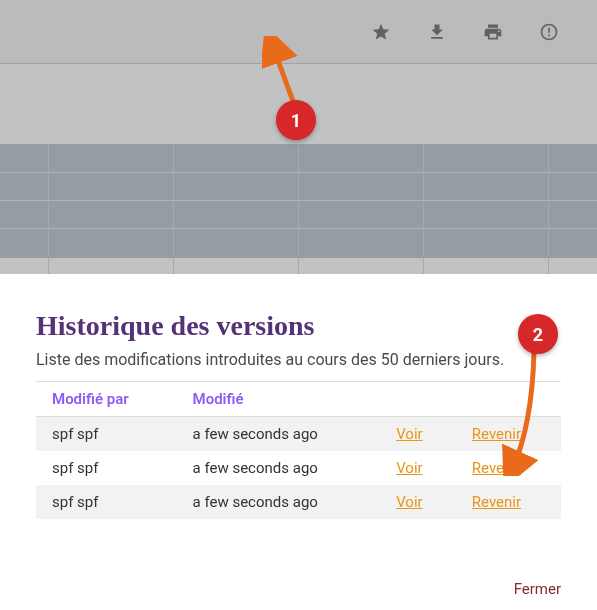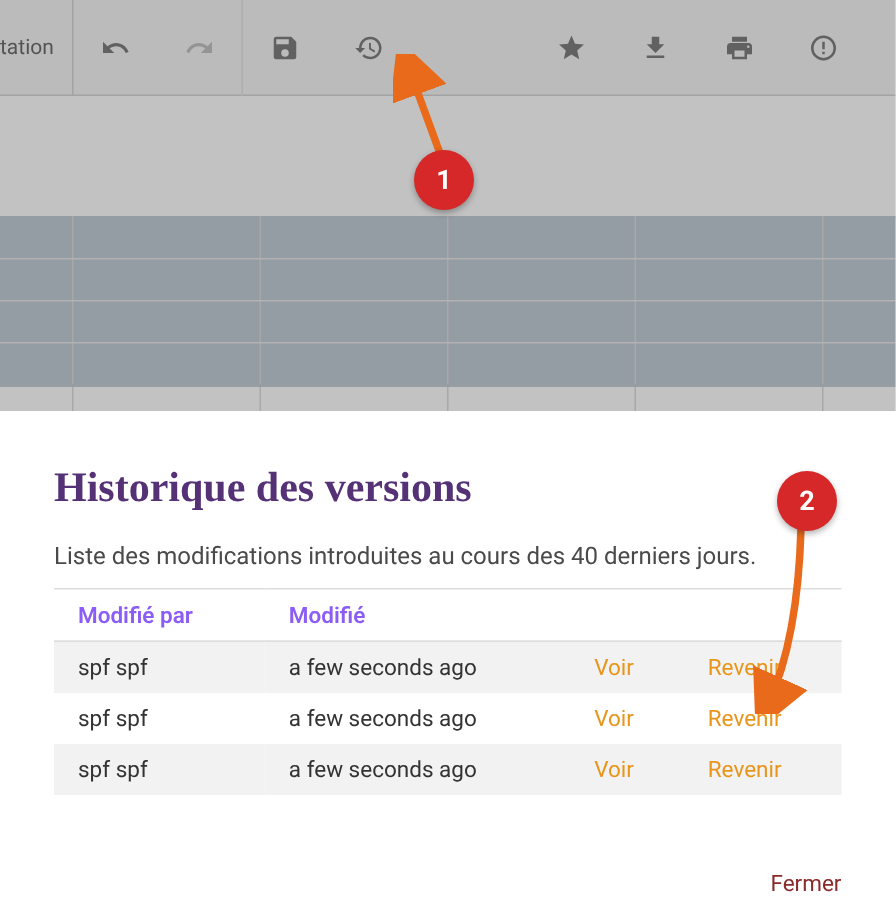--- a/index.html
+++ b/index.html
@@ -18,66 +18,40 @@
   .tb-icon.disabled { fill: #b8b8b8; }
   .spacer { flex: 1; }
   
   .spreadsheet { position: relative; height: 210px; background: #fff; }
   .grid-line-h { position: absolute; left: 0; right: 0; height: 1px; background: #e8e8e8; }
   .grid-line-v { position: absolute; top: 80px; bottom: 0; width: 1px; background: #d8d8d8; }
   .colored-band { position: absolute; top: 80px; left: 0; right: 0; height: 112px; background: #b9c5d1; }
   .gl0 { top: 80px; height: 2px; background: #bfc6cc; }
   
   .panel { position: absolute; top: 274px; left: 0; right: 0; bottom: 0; background: #fff; padding: 36px 36px 0 36px; }
-  .panel-title { font-family: Georgia, "Times New Roman", serif; font-size: 28px; font-weight: 700; color: #553176; margin-bottom: 18px; }
+  .panel-title { font-family: Georgia, "Times New Roman", serif; font-size: 28px; font-weight: 700; color: #553176; margin-bottom: 7px; }
   .panel-desc { font-size: 16px; color: #4a4a4a; margin-bottom: 10px; line-height: 1.4; }
   
   table { width: 100%; border-collapse: collapse; font-size: 15px; }
   thead th { text-align: left; font-weight: 600; padding: 8px 16px; color: #8b5cf6; border-top: 1px solid #ddd; border-bottom: 1px solid #ddd; background: #fff; }
   tbody td { padding: 8px 16px; color: #333; }
   tbody tr:nth-child(odd) { background: #f2f2f2; }
   tbody tr:nth-child(even) { background: #fff; }
-  .link { color: #e8951a; cursor: pointer; }
+  .link { color: #e8951a; text-decoration: underline; cursor: pointer; }
   
   .close-btn { position: absolute; right: 36px; bottom: 12px; color: #8a2a2a; font-weight: 400; font-size: 15px; cursor: pointer; }
   
   .callout { position: absolute; width: 40px; height: 40px; border-radius: 50%; background: #d62828; color: #fff; display: flex; align-items: center; justify-content: center; font-weight: 700; font-size: 18px; box-shadow: 0 2px 4px rgba(0,0,0,0.3); z-index: 20; }
   .arrow { position: absolute; z-index: 19; }
 </style>
 </head>
 <body>
 
 <div class="dimmed">
   <div class="toolbar">
-    <div class="toolbar-left">
-      <div class="tab-fragment">
-        <span>tation</span>
-      </div>
-      <div class="tb-btn">
-        <svg class="tb-icon" viewBox="0 0 24 24">
-            <path d="M12.5 8c-2.65 0-5.05 1-6.9 2.6L2 7v9h9l-3.6-3.6C8.75 11.2 10.5 10.5 12.5 10.5c3.5 0 6.5 2.3 7.6 5.5l2.4-.8C21 11 17.1 8 12.5 8z"></path>
-          </svg>
-      </div>
-      <div class="tb-btn">
-        <svg class="tb-icon disabled" viewBox="0 0 24 24">
-            <path d="M18.4 10.6C16.55 9 14.15 8 11.5 8 6.9 8 3 11 1.5 15.2l2.4.8c1.1-3.2 4.1-5.5 7.6-5.5 2 0 3.75.7 5.1 1.9L13 16h9V7l-3.6 3.6z"></path>
-          </svg>
-      </div>
-      <div class="tb-divider"></div>
-      <div class="tb-btn">
-        <svg class="tb-icon" viewBox="0 0 24 24">
-            <path d="M17 3H5a2 2 0 0 0-2 2v14a2 2 0 0 0 2 2h14a2 2 0 0 0 2-2V7l-4-4zm-5 16a3 3 0 1 1 0-6 3 3 0 0 1 0 6zm3-10H5V5h10v4z"></path>
-          </svg>
-      </div>
-      <div class="tb-btn">
-        <svg class="tb-icon" viewBox="0 0 24 24">
-            <path d="M13 3a9 9 0 0 0-9 9H1l3.9 3.9L9 12H6a7 7 0 1 1 2.05 4.95l-1.4 1.4A9 9 0 1 0 13 3zm-1 5v5l4.25 2.52.75-1.23-3.5-2.08V8H12z"></path>
-          </svg>
-      </div>
-    </div>
     <div class="spacer"></div>
     <div class="tb-btn">
       <svg class="tb-icon" viewBox="0 0 24 24">
           <path d="M12 17.27L18.18 21l-1.64-7.03L22 9.24l-7.19-.61L12 2 9.19 8.63 2 9.24l5.46 4.73L5.82 21z"></path>
         </svg>
     </div>
     <div class="tb-btn">
       <svg class="tb-icon" viewBox="0 0 24 24">
           <path d="M19 9h-4V3H9v6H5l7 7 7-7zM5 18v2h14v-2H5z"></path>
         </svg>
@@ -129,21 +103,21 @@
       </marker>
     </defs>
   <path d="M32,6 Q30,80 10,124" stroke="#e86a1a" stroke-width="5" fill="none" marker-end="url(#ah2)"></path>
 </svg>
 <div class="callout" style="left:518px; top:314px;">
   <span>2</span>
 </div>
 
 <div class="panel">
   <h1 class="panel-title">Historique des versions</h1>
-  <p class="panel-desc">Liste des modifications introduites au cours des 40 derniers jours.</p>
+  <p class="panel-desc">Liste des modifications introduites au cours des 50 derniers jours.</p>
   <table>
     <thead>
       <tr>
         <th>Modifié par</th>
         <th>Modifié</th>
         <th></th>
         <th></th>
       </tr>
     </thead>
     <tbody>

